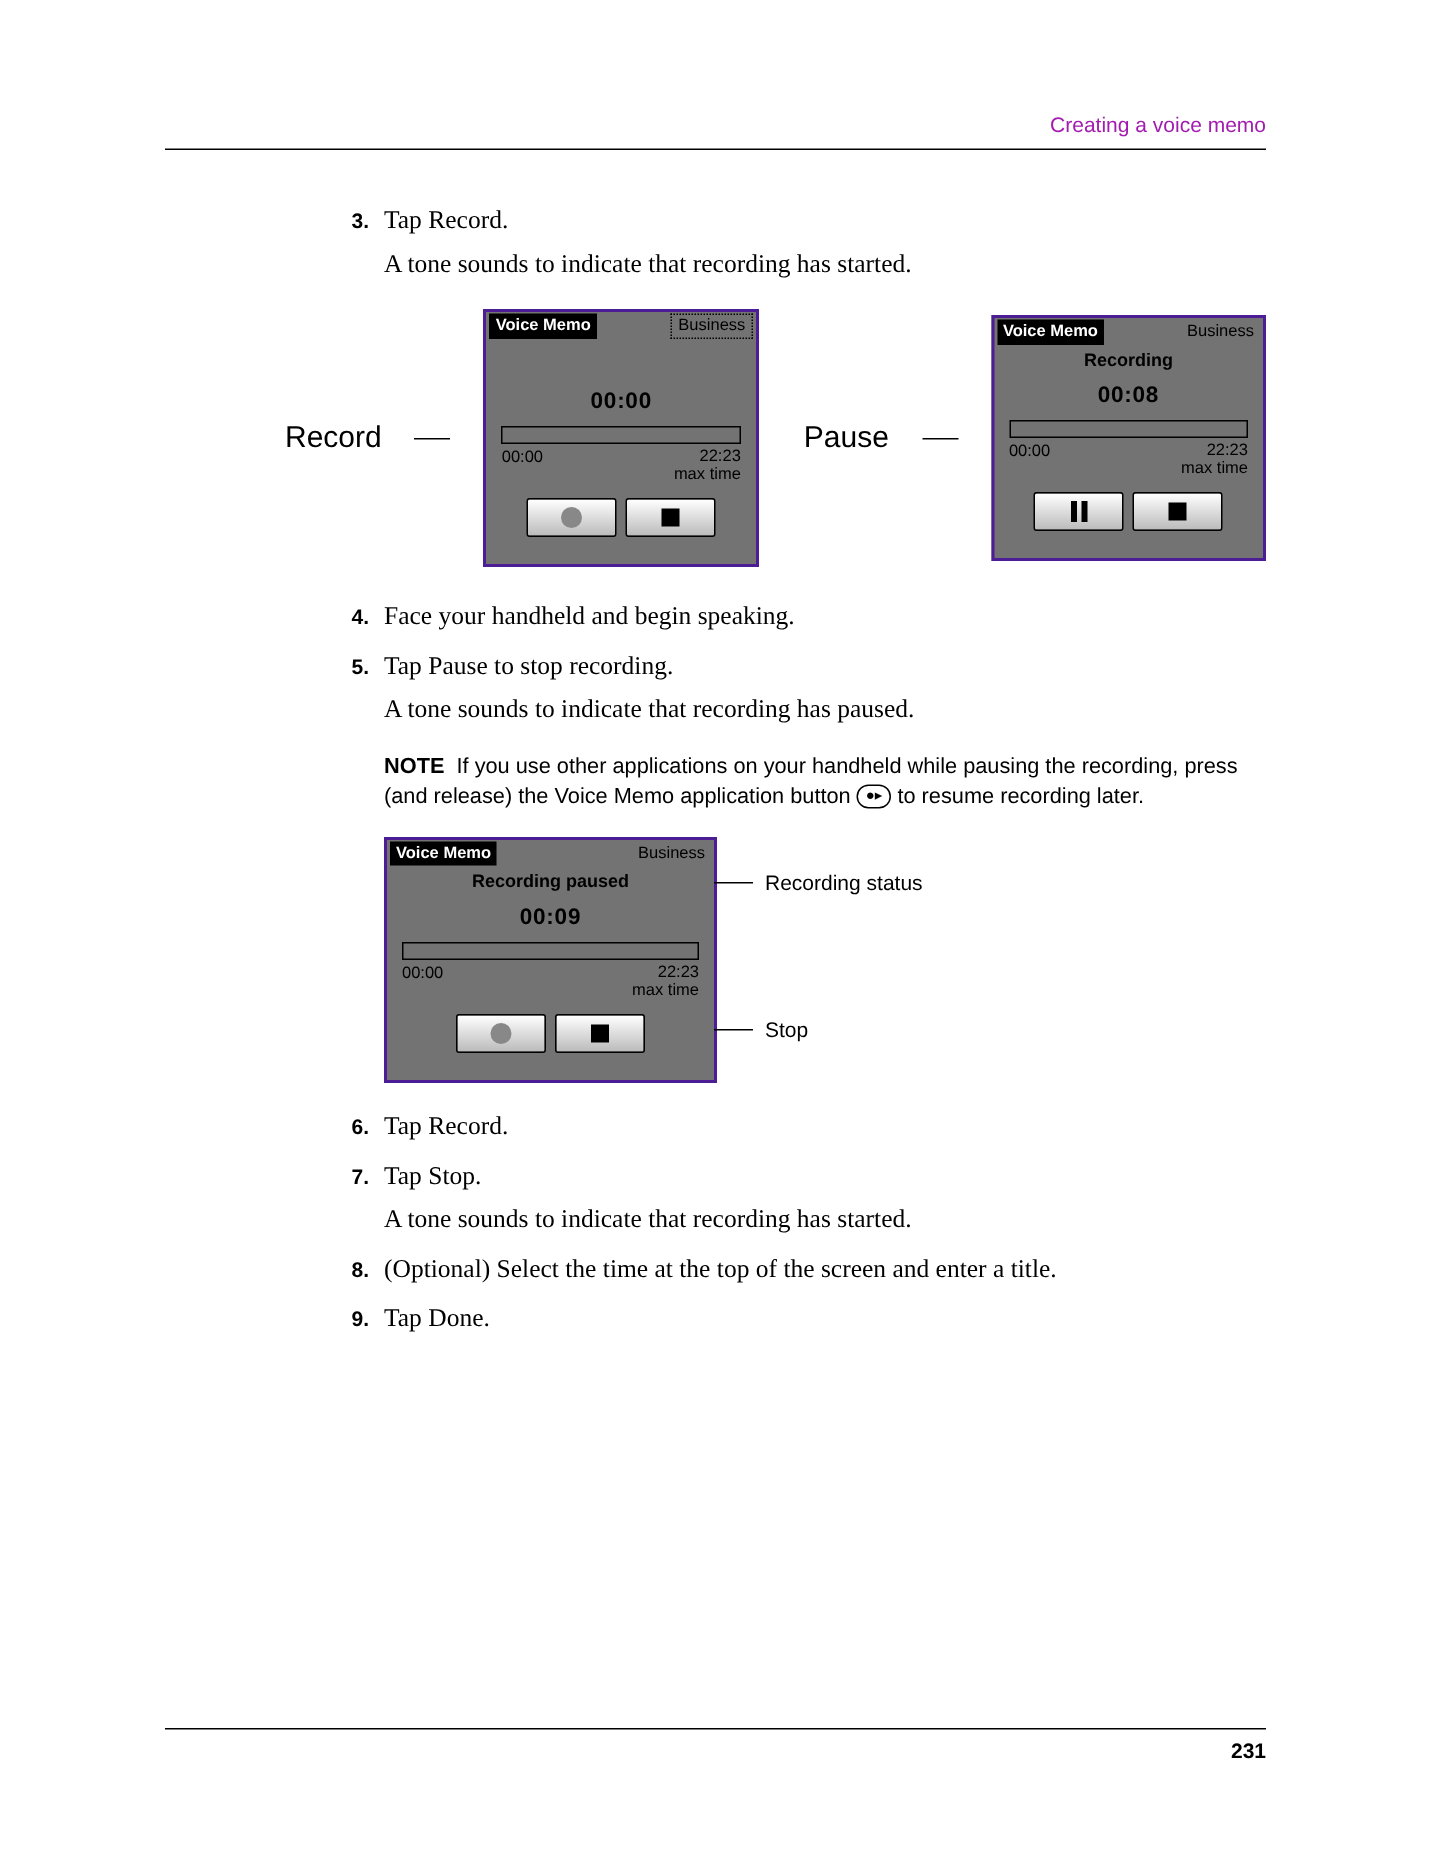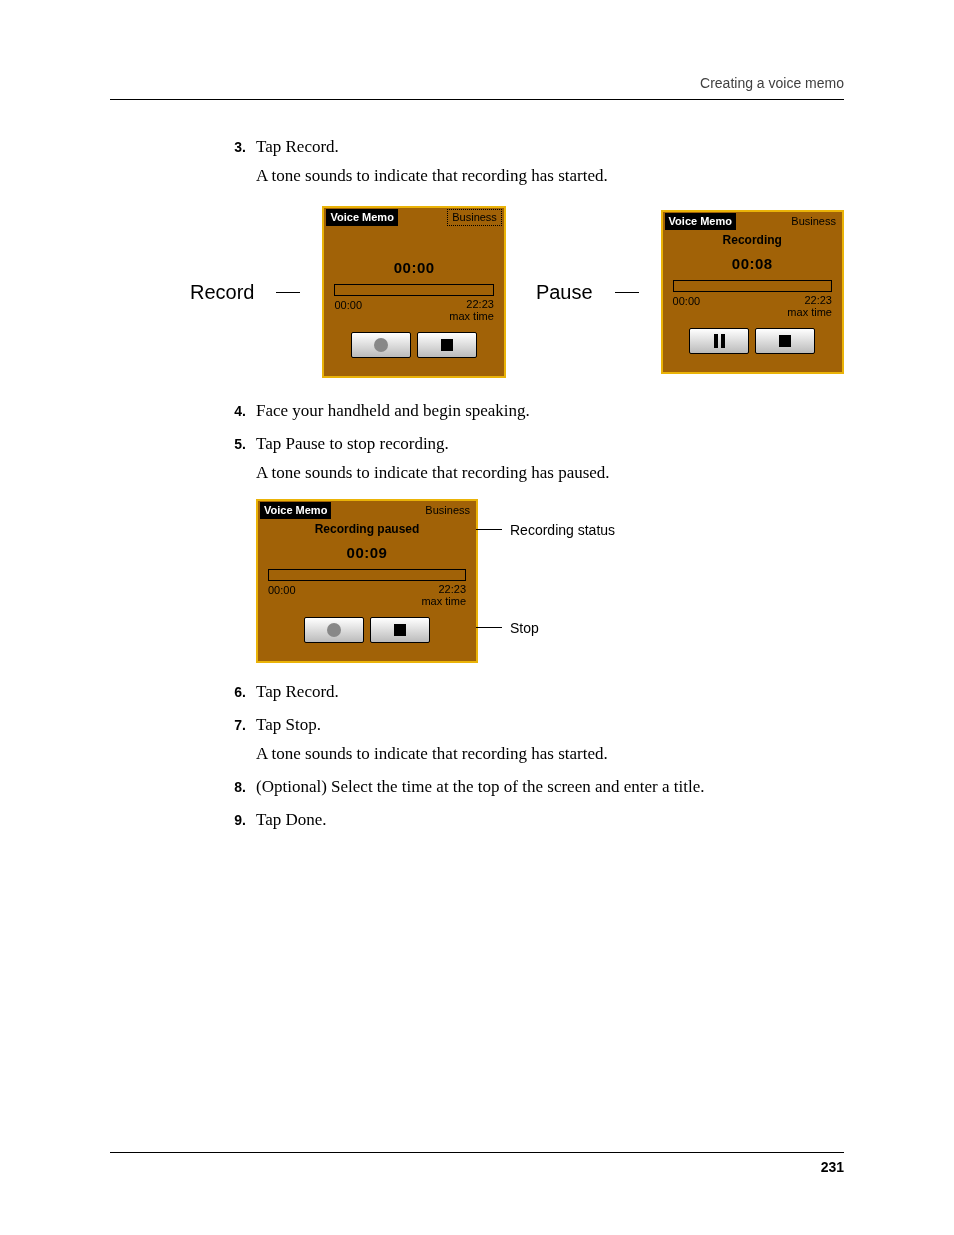--- a/index.html
+++ b/index.html
@@ -12,21 +12,21 @@
     width: 954px;
     height: 1235px;
     position: relative;
     box-sizing: border-box;
     padding: 75px 110px 60px 110px;
   }
   .running-head {
     text-align: right;
     font-family: Arial, Helvetica, sans-serif;
     font-size: 14px;
-    color: #404040;
+    color: #a21caf;
     padding-bottom: 8px;
   }
   .rule-top {
     border-top: 1px solid #000;
     margin-bottom: 36px;
   }
   .content {
     margin-left: 110px;
     font-size: 17px;
     line-height: 1.35;
@@ -58,22 +58,22 @@
     font-size: 20px;
   }
   .callout-line {
     flex: 0 0 24px;
     border-top: 1px solid #000;
     margin: 0 2px;
   }
   
   .device {
     width: 222px;
-    border: 2px solid #eab308;
-    background: #a16207;
+    border: 2px solid #4c1d95;
+    background: #737373;
     font-family: Arial, Helvetica, sans-serif;
     font-size: 12px;
     padding-bottom: 18px;
     box-sizing: border-box;
   }
   .dev-header {
     display: flex;
     justify-content: space-between;
     align-items: center;
     padding: 1px 2px 2px 2px;
@@ -276,20 +276,23 @@
       <div class="step-num">4.</div>
       <div class="step-text">Face your handheld and begin speaking.</div>
     </div>
 
     <div class="step">
       <div class="step-num">5.</div>
       <div class="step-text">Tap Pause to stop recording.</div>
     </div>
     <div class="step-body">A tone sounds to indicate that recording has paused.</div>
 
+    <div class="note-block">
+      <span class="note-label">NOTE</span>&nbsp;&nbsp;<span>If you use other applications on your handheld while pausing the recording, press (and release) the Voice Memo application button </span><span class="note-icon">●▸</span><span> to resume recording later.</span>
+    </div>
 
     <div class="fig-paused">
       <div class="device">
         <div class="dev-header">
           <span class="dev-title">Voice Memo</span>
           <span class="dev-pill-plain">Business</span>
         </div>
         <div class="dev-status">Recording paused</div>
         <div class="dev-time">00:09</div>
         <div class="dev-bar-wrap">

